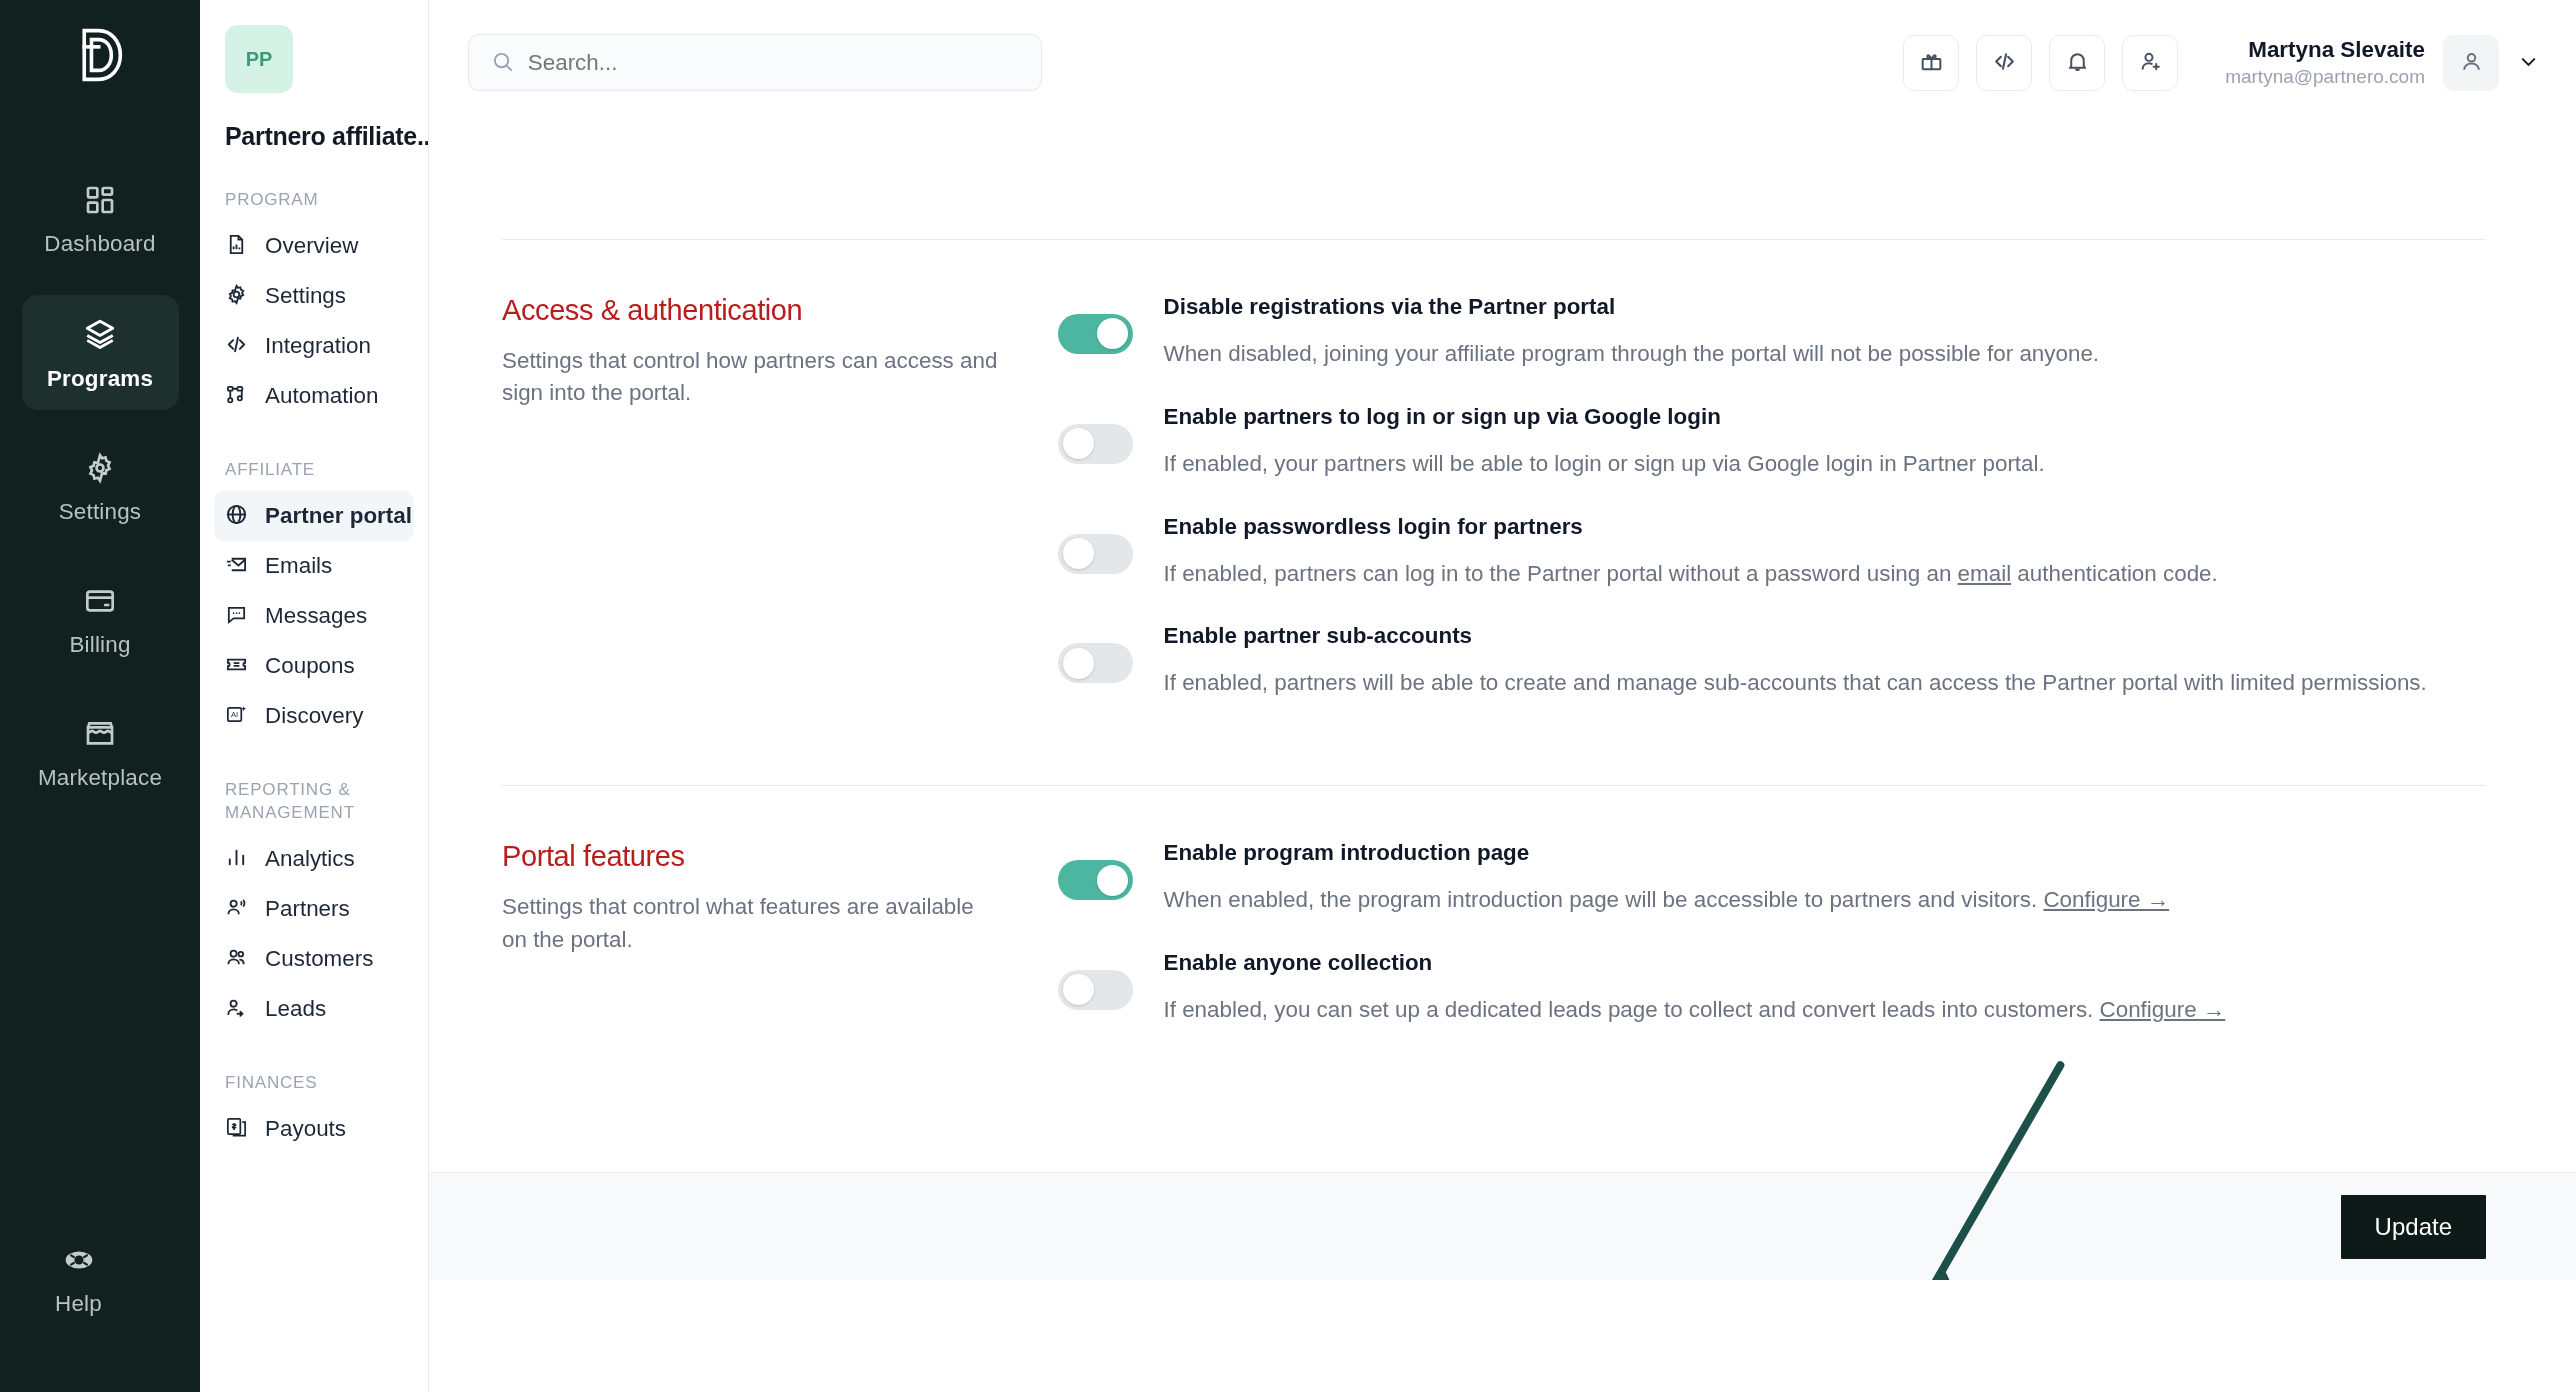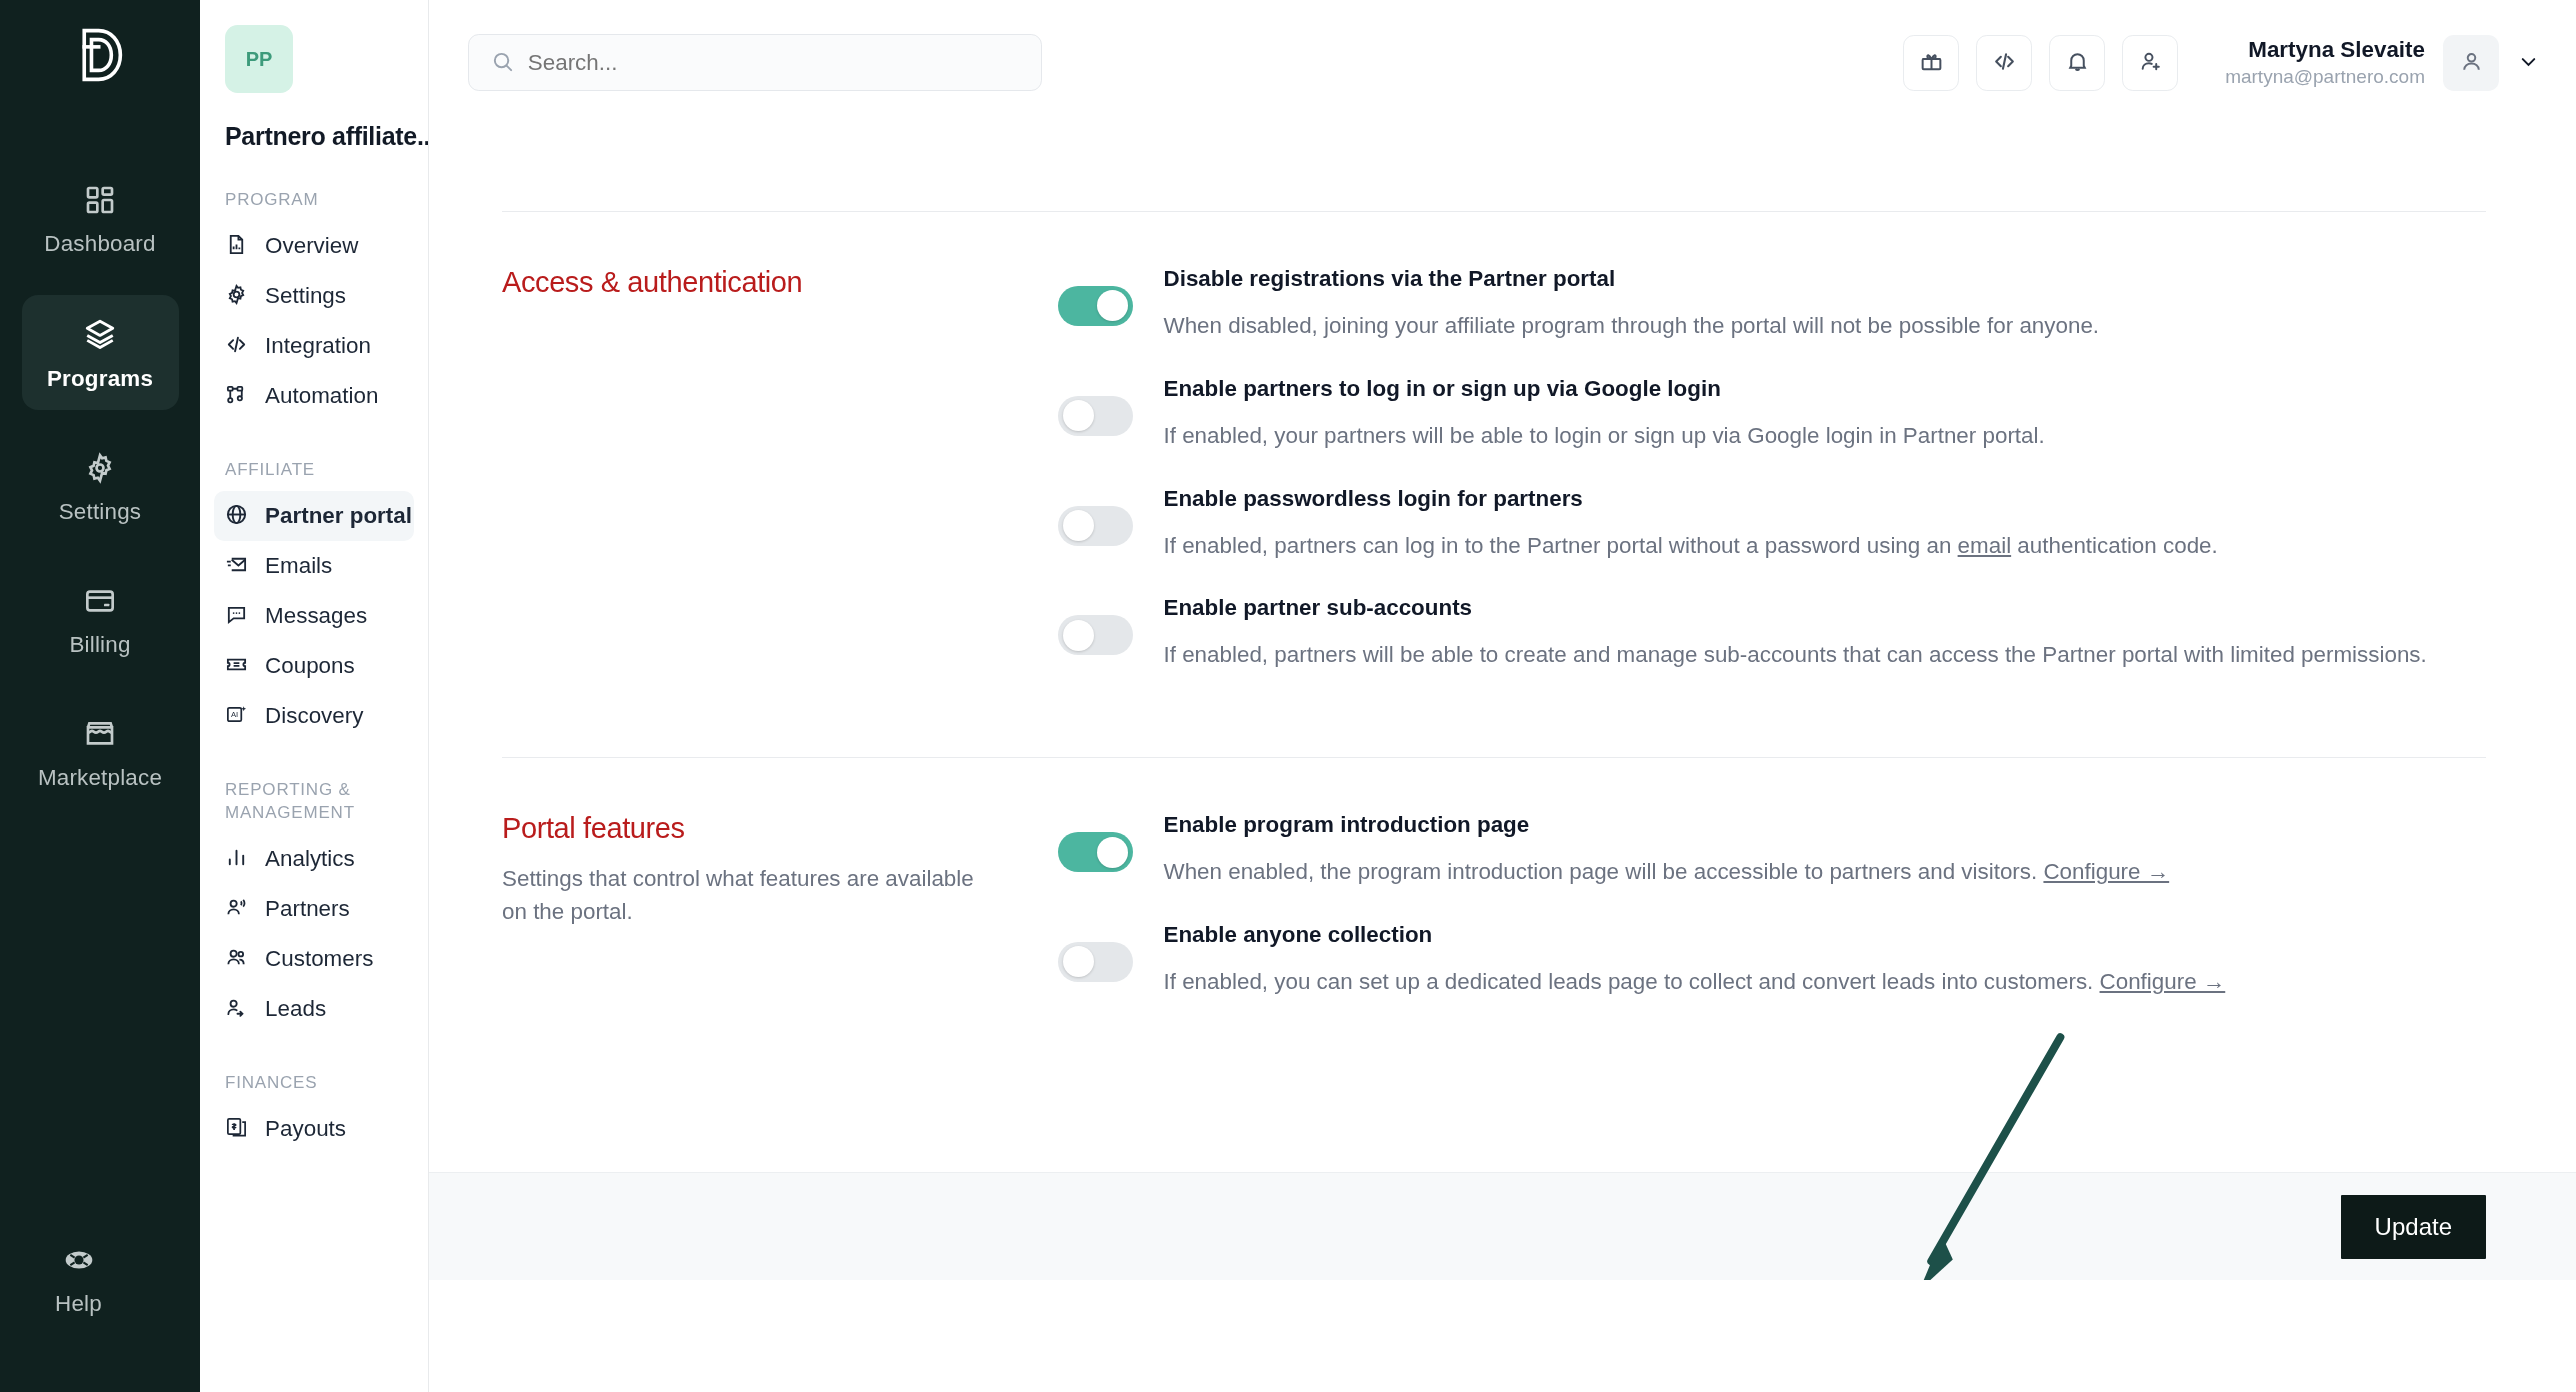--- a/index.html
+++ b/index.html
@@ -54,21 +54,21 @@
     display: flex; align-items: center; gap: 17px;
     height: 50px; margin: 0 14.3px; padding: 0 10.8px;
     border-radius: 10px; cursor: pointer;
   }
   .nav-item.active { background: #f3f6f8; }
   .nav-label { font-size: 22.4px; color: #1d2736; white-space: nowrap; }
   .nav-item.active .nav-label { font-weight: 700; }
   .nav-item svg { stroke: #1d2736; flex: 0 0 auto; }
 
   
-  .main { flex: 1; height: 1280px; display: flex; flex-direction: column; position: relative; min-width:0; }
+  .main { flex: 1; height: 1280px; display: flex; flex-direction: column; position: relative; min-width:0;gap:28px; }
   .topbar {
     height: 125px; flex: 0 0 125px; display: flex; align-items: center;
     padding: 0 36px 0 39px; background: #fff;
   }
   .search-box {
     width: 574px; height: 57px; border: 0.9px solid #e5e8ec; border-radius: 10.8px;
     background: #fafbfc; display: flex; align-items: center; gap: 14.3px; padding: 0 21.5px;
     cursor: text;
   }
   .search-input {
@@ -446,20 +446,21 @@
     </div>
 
     <div class="content">
       <div class="content-inner">
 
         <div class="divider"></div>
 
         <div class="section">
           <div class="section-left">
             <div class="section-title">Access &amp; authentication</div>
+            <div class="section-desc">Settings that control how partners can access and sign into the portal.</div>
           </div>
           <div class="section-right">
 
             <div class="trow">
               <div class="toggle on">
                   <div class="knob"></div>
                 </div>
               <div class="trow-text">
                 <div class="trow-title">Disable registrations via the Partner portal</div>
                 <div class="trow-desc">When disabled, joining your affiliate program through the portal will not be possible for anyone.</div>

